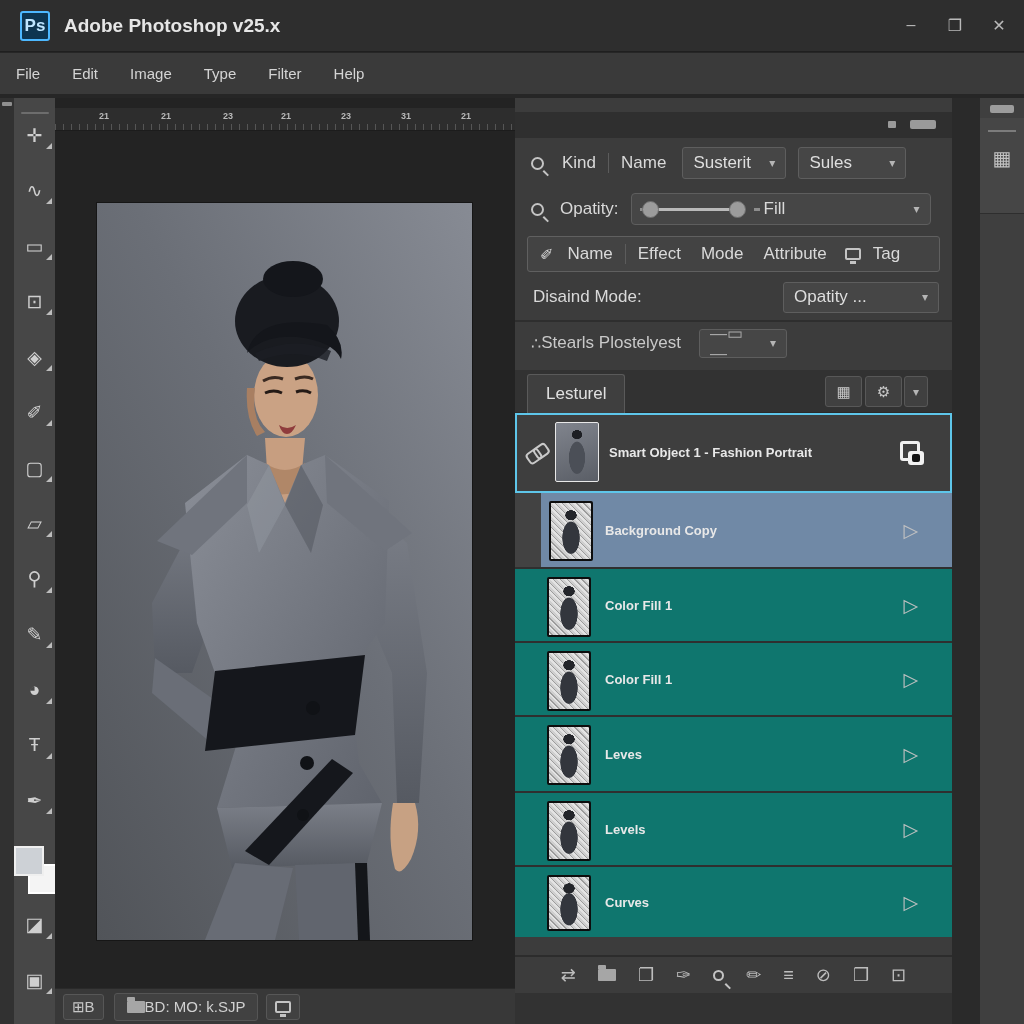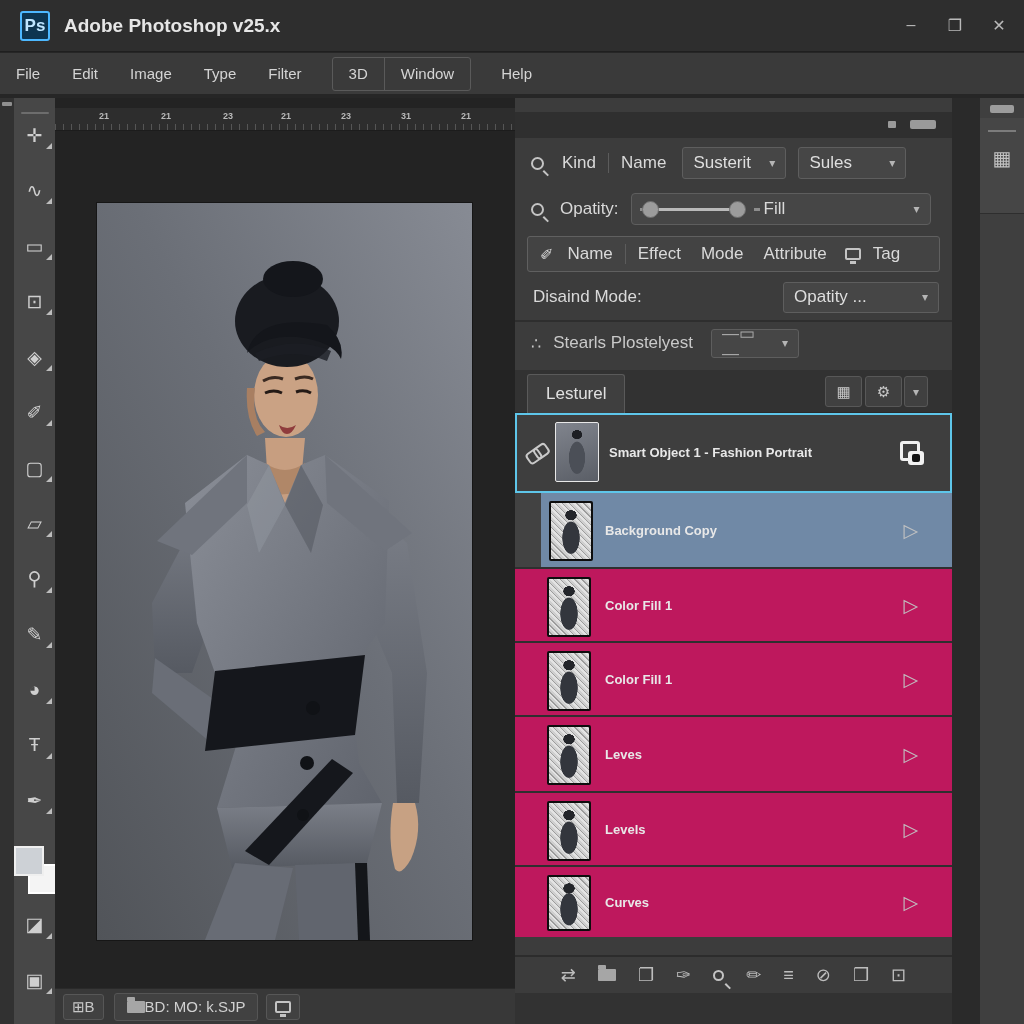--- a/index.html
+++ b/index.html
@@ -82,21 +82,21 @@
   .sl-tick{position:absolute;top:0;width:6px;height:3px;background:#8d8d8d;}
 
   .tabrow{position:absolute;left:0;top:272px;width:437px;height:43px;background:#323232;border-bottom:1px solid #2a2a2a;}
   .tab{position:absolute;left:12px;top:4px;height:39px;padding:0 18px;background:#3f3f3f;
        border:1px solid #5a5a5a;border-bottom:none;border-radius:3px 3px 0 0;
        display:flex;align-items:center;font-size:17px;color:#e0e0e0;}
   .tab-btn{position:absolute;top:6px;width:37px;height:31px;border:1px solid #585858;border-radius:3px;
            background:#404040;display:flex;align-items:center;justify-content:center;color:#c9c9c9;font-size:15px;}
 
   .layers{position:absolute;left:0;top:315px;width:437px;}
-  .layer-row{position:relative;width:437px;background:#be185d;border-bottom:2px solid #2f2f2f;}
+  .layer-row{position:relative;width:437px;background:#0f766e;border-bottom:2px solid #2f2f2f;}
   .thumb{position:absolute;left:32px;top:8px;width:44px;height:60px;border:2px solid #0d0d0d;border-radius:2px;
          background:
            radial-gradient(ellipse 10px 9px at 50% 22%, #23252a 55%, transparent 58%),
            radial-gradient(ellipse 14px 26px at 50% 62%, #33363d 60%, transparent 64%),
            repeating-linear-gradient(45deg,#e3e3e3 0 2px,#9c9c9c 2px 3px,#cfcfcf 3px 5px),
            #cfcfcf;}
   .thumb.photo-thumb{background:
            radial-gradient(ellipse 9px 8px at 50% 20%, #1d1f24 55%, transparent 58%),
            radial-gradient(ellipse 13px 26px at 50% 60%, #4b4f57 60%, transparent 64%),
            linear-gradient(160deg,#80848d 0%,#5a5e66 100%);
@@ -150,24 +150,20 @@
       <div class="win-btn">✕</div>
     </div>
   </div>
 
   <div class="menubar">
     <span class="menu-item">File</span>
     <span class="menu-item">Edit</span>
     <span class="menu-item">Image</span>
     <span class="menu-item">Type</span>
     <span class="menu-item">Filter</span>
-    <span class="menu-box">
-      <span class="menu-item">3D</span>
-      <span class="menu-item">Window</span>
-    </span>
     <span class="menu-item">Help</span>
   </div>
 
   <div class="edge-strip">
     <div class="edge-dash"></div>
   </div>
 
   <div class="toolbar">
     <div class="tb-divider"></div>
     <div class="tool">
@@ -364,21 +360,21 @@
       <span>Disaind Mode:</span>
       <span class="dropdown" style="position:absolute;left:268px;width:156px;height:31px">
         <span>Opatity ...</span>
         <span class="chev">▾</span>
       </span>
     </div>
     <div style="position:absolute;left:0;top:222px;width:437px;height:2px;background:#2e2e2e"></div>
 
     <div class="frow" style="top:228px;height:34px;padding-left:16px;color:#c9c9c9;">
       <span style="font-size:16px">∴</span>
-      <span style="margin-left:12px">Stearls Plostelyest</span>
+      <span style="margin-left:0">Stearls Plostelyest</span>
       <span class="dropdown" style="width:88px;margin-left:18px;height:29px;color:#a9a9a9">
         <span>—▭—</span>
         <span class="chev">▾</span>
       </span>
     </div>
 
     <div class="tabrow">
       <div class="tab">
           <span>Lesturel</span>
         </div>

